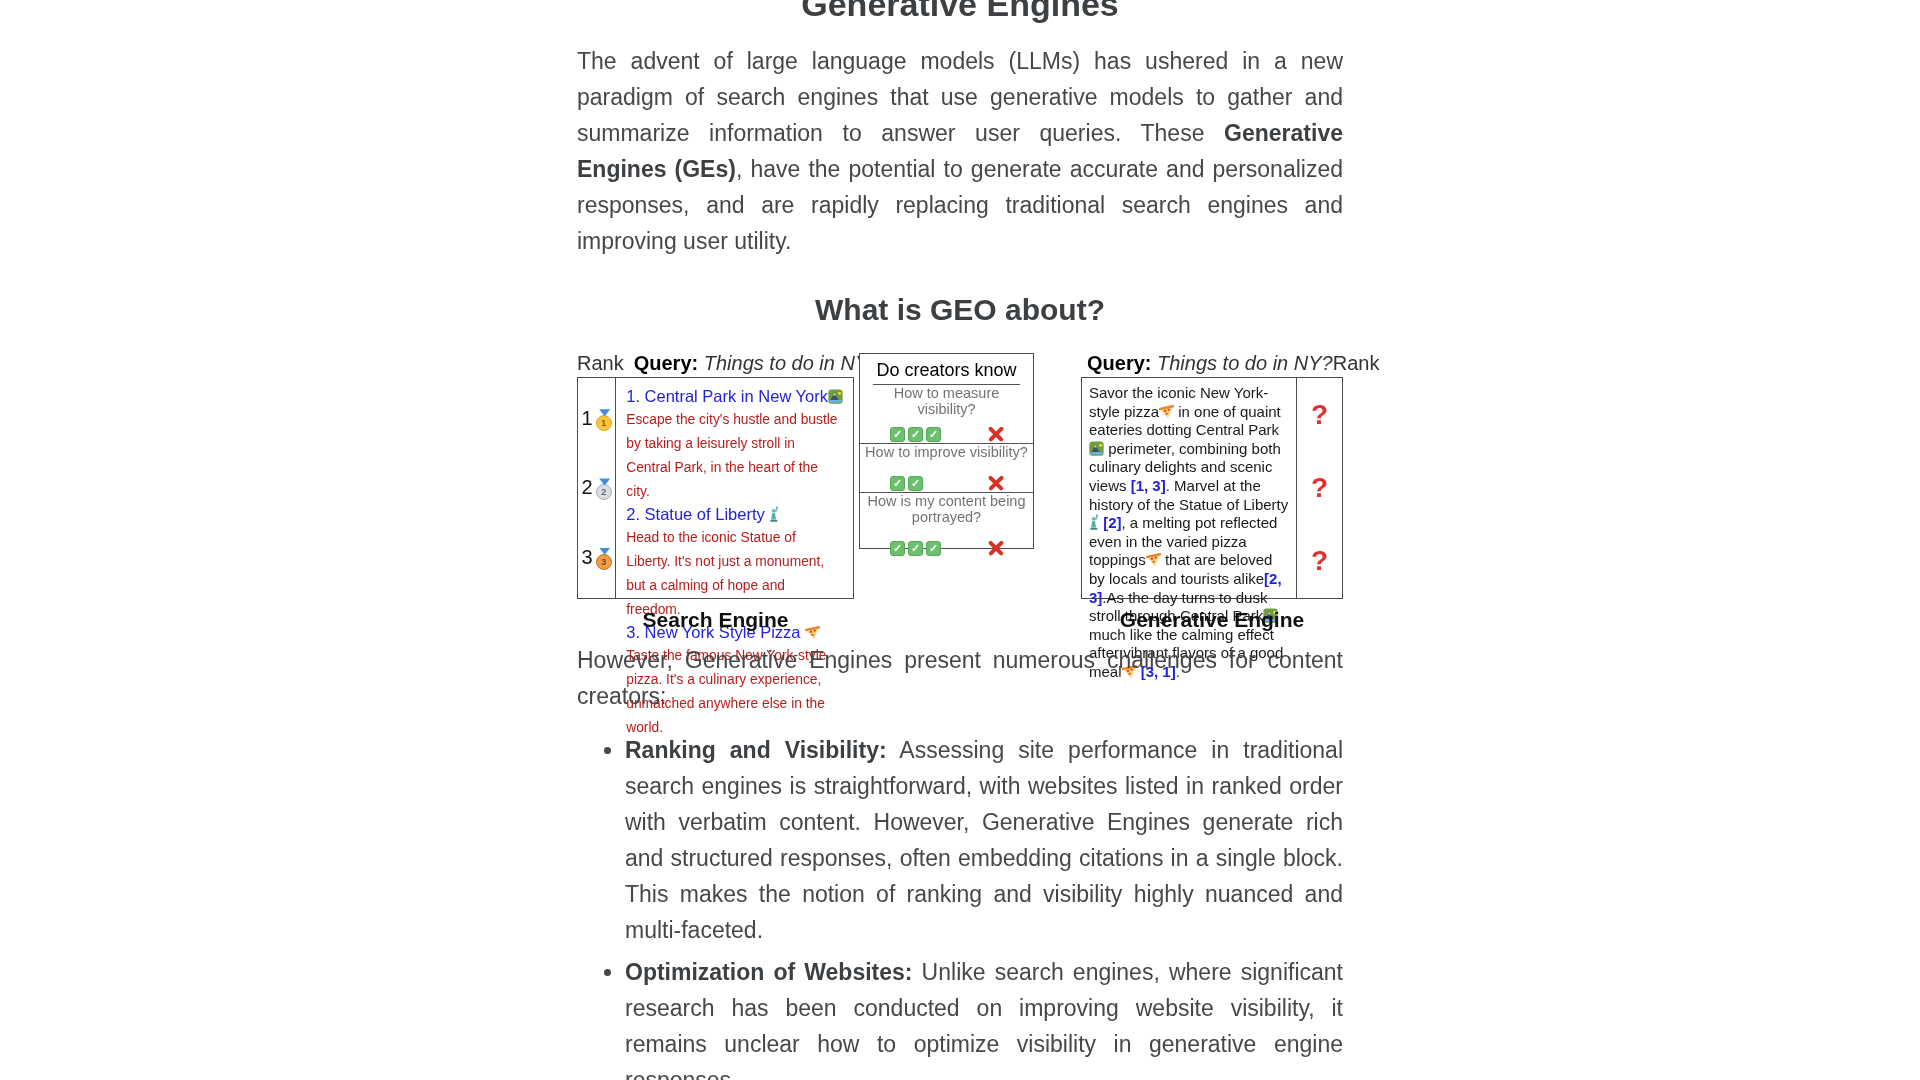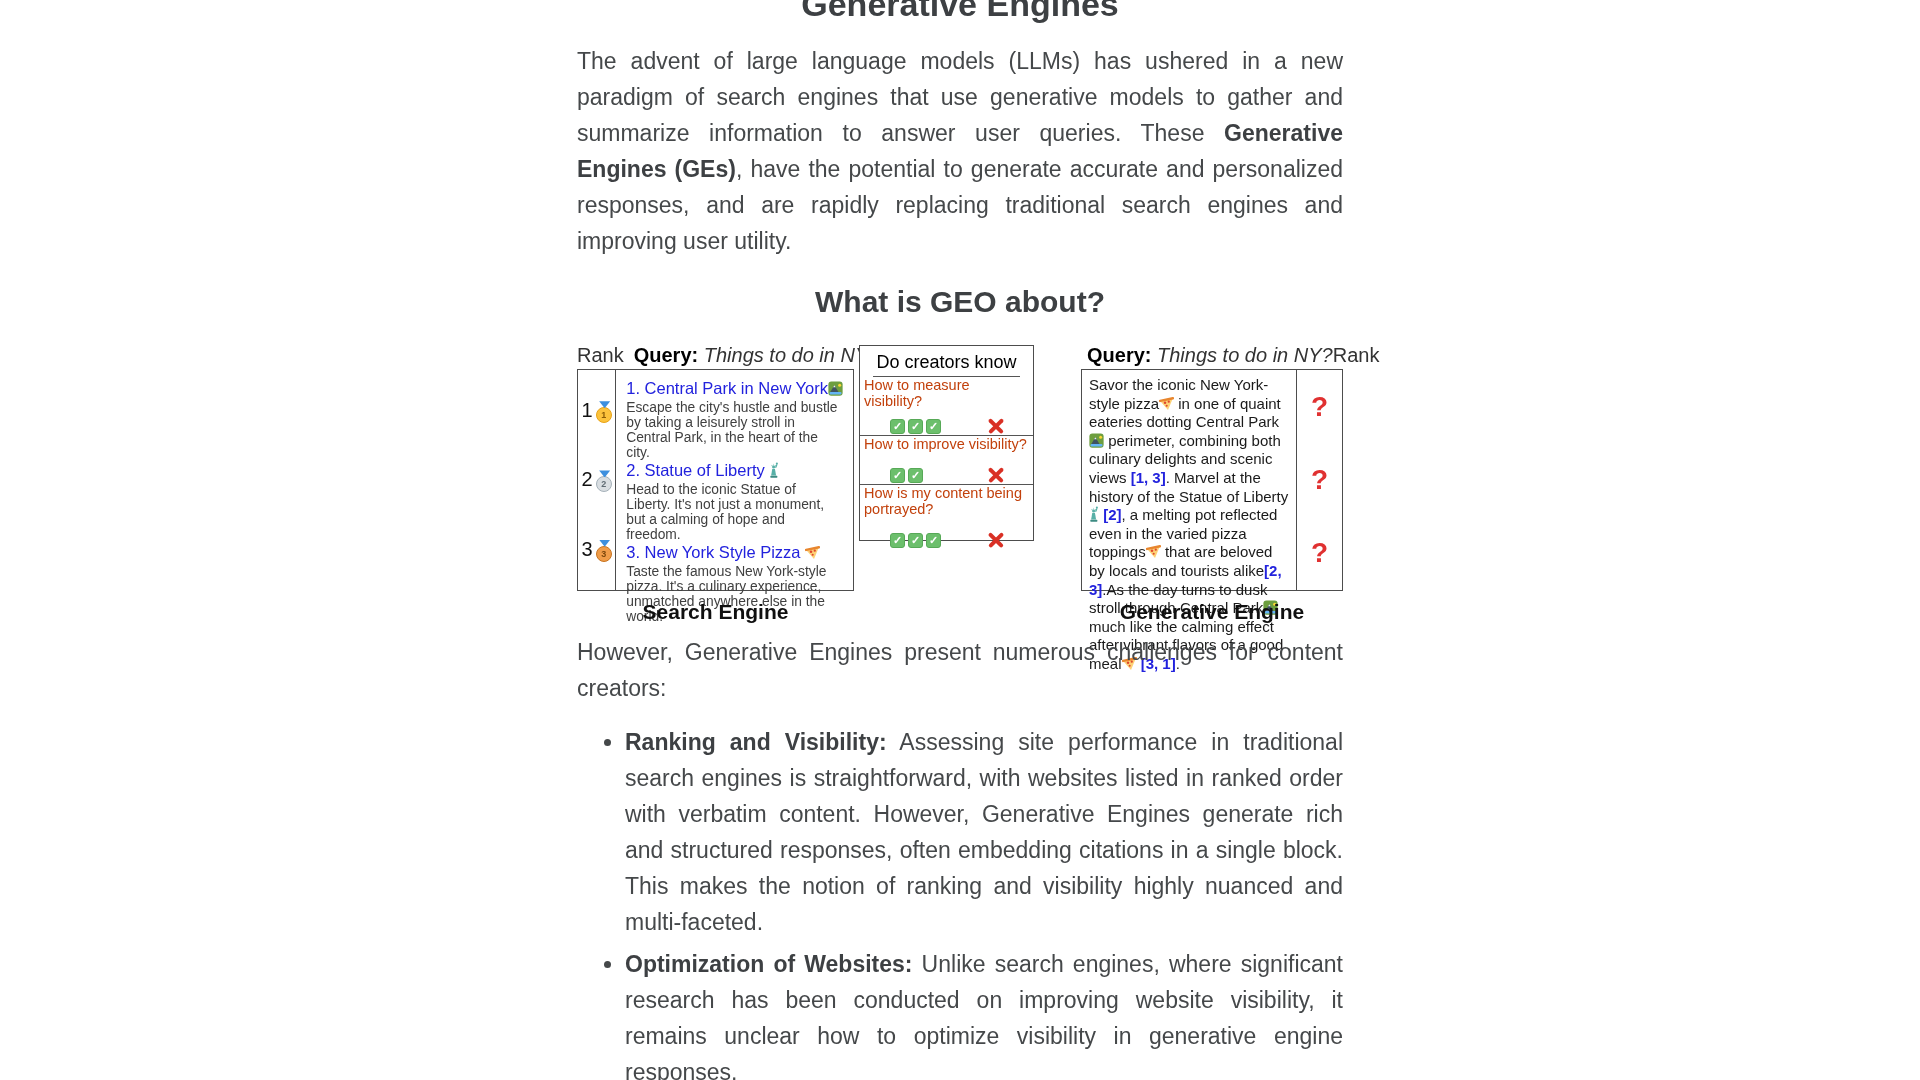--- a/index.html
+++ b/index.html
@@ -7,21 +7,21 @@
               font-family:"Liberation Sans", sans-serif; }
   .content { width:766px; margin:0 auto; }
 
   
   .page-title { text-align:center; font-size:34px; font-weight:700; color:#3d4043;
                 line-height:38px; margin-top:-15px; margin-bottom:20px; }
   .intro, .challenges, .bullet-item { font-size:23px; line-height:36px; color:#45484a;
                 text-align:justify; }
   .intro b, .bullet-lead { font-weight:700; color:#3d4043; }
   .section-heading { text-align:center; font-size:30px; font-weight:700; color:#3d4043;
-                margin-top:24px; line-height:38px; }
+                margin-top:32px; line-height:38px; }
   .challenges { margin-top:10px; }
   .bullet-list { margin-top:18px; padding-left:48px; }
   .bullet-item { margin-bottom:6px; }
 
   
   .fig-wrap { margin-top:24px; }
   .fig { display:flex; align-items:flex-start; }
   .panel { display:flex; flex-direction:column; }
   .panel-left  { width:277px; }
   .panel-mid   { width:223px; margin-left:5px; margin-right:3px; }
@@ -50,29 +50,29 @@
            font-size:9px; font-weight:700; margin-top:9px; }
   .medal::before { content:''; position:absolute; top:-7px; left:2.5px; width:11px; height:7px;
            background:#3d8fde; clip-path:polygon(0 0,100% 0,50% 100%); }
   .medal.gold   { background:#fcc33c; border:1px solid #e8a318; color:#8a5c07; }
   .medal.silver { background:#d9dee2; border:1px solid #a6b2ba; color:#5f6b73; }
   .medal.bronze { background:#f09c49; border:1px solid #c87420; color:#7c470c; }
 
   .se-results { flex:1; padding:8px 10px 10px; display:flex; flex-direction:column;
                 justify-content:space-between; }
   .se-title { font-size:16.5px; color:#2222dd; line-height:20px; white-space:nowrap; }
-  .se-desc  { font-size:13.8px; line-height:15px; color:#404040; margin-top:2px; }
+  .se-desc  { font-size:13.8px; line-height:24px; color:#b91c1c; margin-top:2px; }
 
   
   .mid-box { height:196px; display:flex; flex-direction:column; }
   .mid-title { font-size:18px; color:#000; text-align:center; padding-top:6px; }
   .mid-underline { width:85%; margin:3px auto 0; border-bottom:1.5px solid #555; }
   .mid-row { flex:1; display:flex; flex-direction:column; justify-content:center; gap:8px; }
   .mid-row.sep { border-top:1.5px solid #555;gap:14px; }
-  .mid-q { font-size:14.5px; color:#c2410c; padding:0 4px; }
+  .mid-q { text-align:center; font-size:14.5px; color:#737373; padding:0 4px; }
   .mid-bar { display:flex; align-items:center; justify-content:space-between;
              padding:0 28px 0 30px; }
   .checks { display:flex; gap:3px; }
   .check { width:15px; height:15px; background:#6cbf6c; border:1px solid #57a957;
            border-radius:3px; display:inline-flex; align-items:center; justify-content:center; }
   .check::after { content:"\2713"; color:#fff; font-size:11px; font-weight:700; }
   .cross { position:relative; width:18px; height:18px; display:inline-block; }
   .cross::before, .cross::after { content:''; position:absolute; left:50%; top:50%;
            width:19px; height:3.6px; border-radius:2px; background:#d93025; }
   .cross::before { transform:translate(-50%,-50%) rotate(45deg); }

